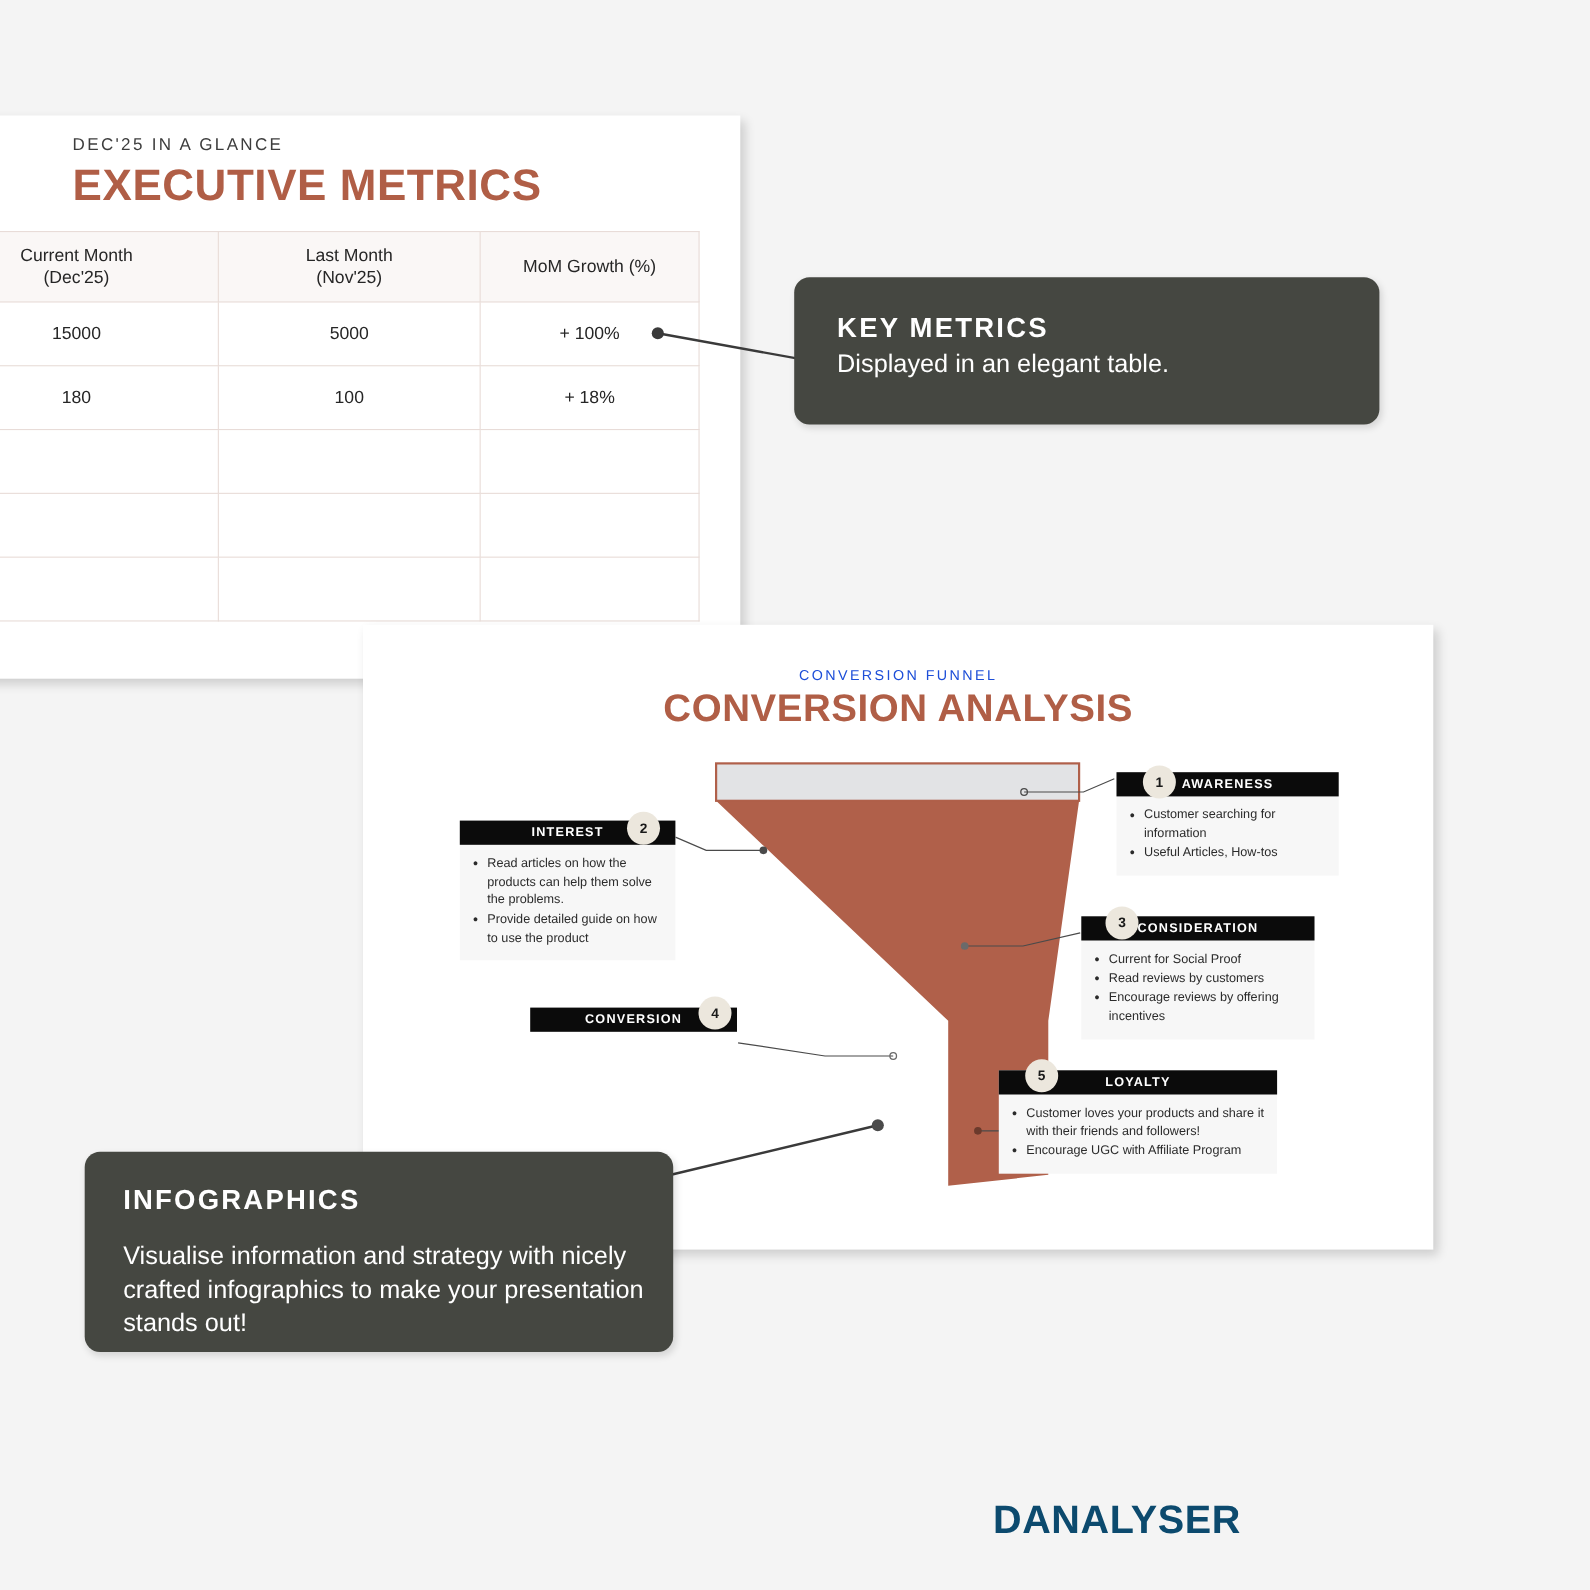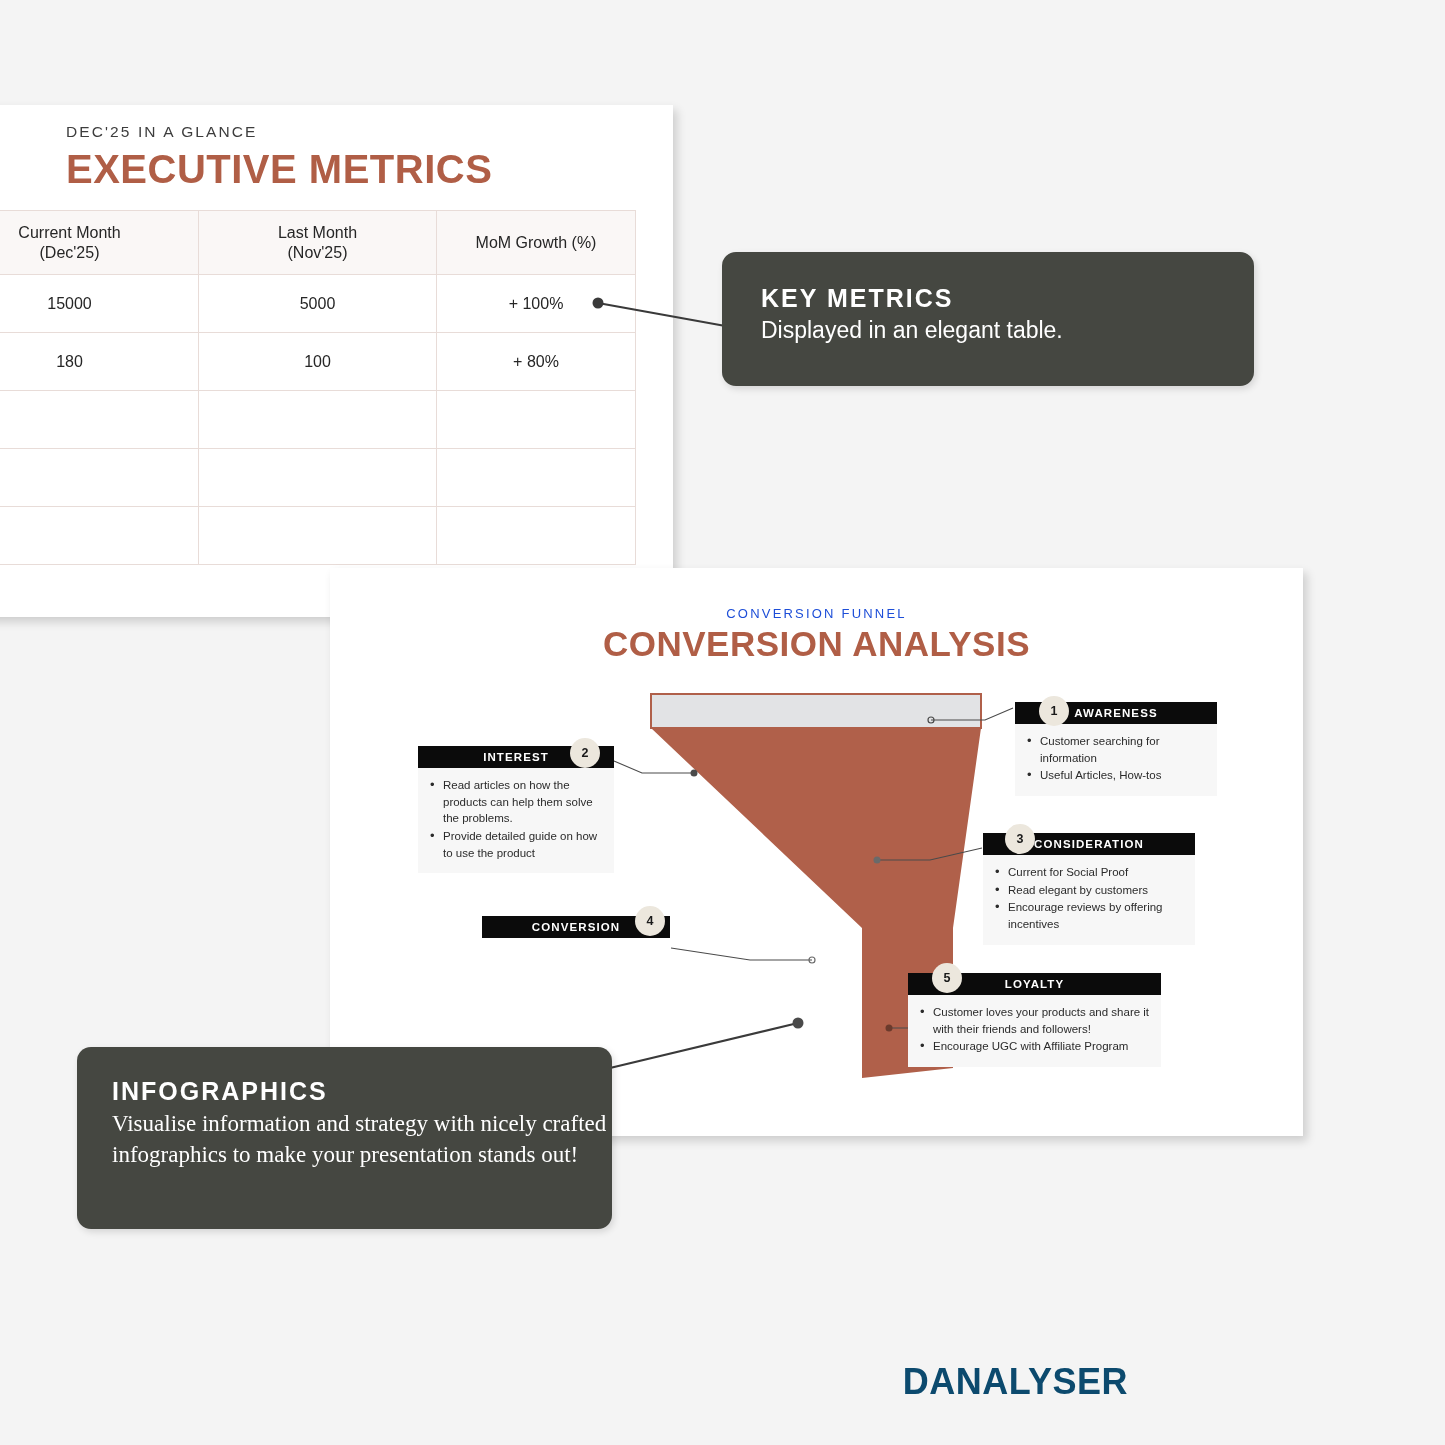--- a/index.html
+++ b/index.html
@@ -101,21 +101,21 @@
     z-index: 20;
   }
   .callout .c-title {
     font-size: 25px; font-weight: 700; letter-spacing: 2.0px; line-height: 1.2;
   }
   .callout .c-body {
     font-size: 23px; font-weight: 400; line-height: 1.33; margin-top: 2px;
   }
   #callout-key { left: 722px; top: 252px; width: 532px; height: 134px; padding: 31px 0 0 39px; }
   #callout-info { left: 77px; top: 1047px; width: 535px; height: 182px; padding: 29px 0 0 35px; }
-  #callout-info .c-body { margin-top: 3px; font-family: Liberation Serif, serif; }
+  #callout-info .c-body { margin-top: 20px; }
 
   
   #connectors { position: absolute; left: 0; top: 0; width: 1445px; height: 1445px; z-index: 15; pointer-events: none; }
 
   
   #watermark {
     position: absolute; right: 92px; bottom: 42px;
     font-size: 36px; font-weight: 700; letter-spacing: 0.5px;
     color: #0c4a6e;
   }
@@ -154,21 +154,21 @@
       </thead>
       <tbody>
         <tr>
           <td>15000</td>
           <td>5000</td>
           <td>+ 100%</td>
         </tr>
         <tr>
           <td>180</td>
           <td>100</td>
-          <td>+ 80%</td>
+          <td>+ 18%</td>
         </tr>
         <tr>
           <td></td>
           <td></td>
           <td></td>
         </tr>
         <tr>
           <td></td>
           <td></td>
           <td></td>
@@ -224,21 +224,21 @@
         <li>Read articles on how the products can help them solve the problems.</li>
         <li>Provide detailed guide on how to use the product</li>
       </ul>
     </div>
 
     <div class="step" id="step3">
       <div class="badge">3</div>
       <div class="step-head">CONSIDERATION</div>
       <ul>
         <li>Current for Social Proof</li>
-        <li>Read elegant by customers</li>
+        <li>Read reviews by customers</li>
         <li>Encourage reviews by offering incentives</li>
       </ul>
     </div>
 
     <div class="step" id="step4">
       <div class="badge">4</div>
       <div class="step-head">CONVERSION</div>
     </div>
 
     <div class="step" id="step5">

